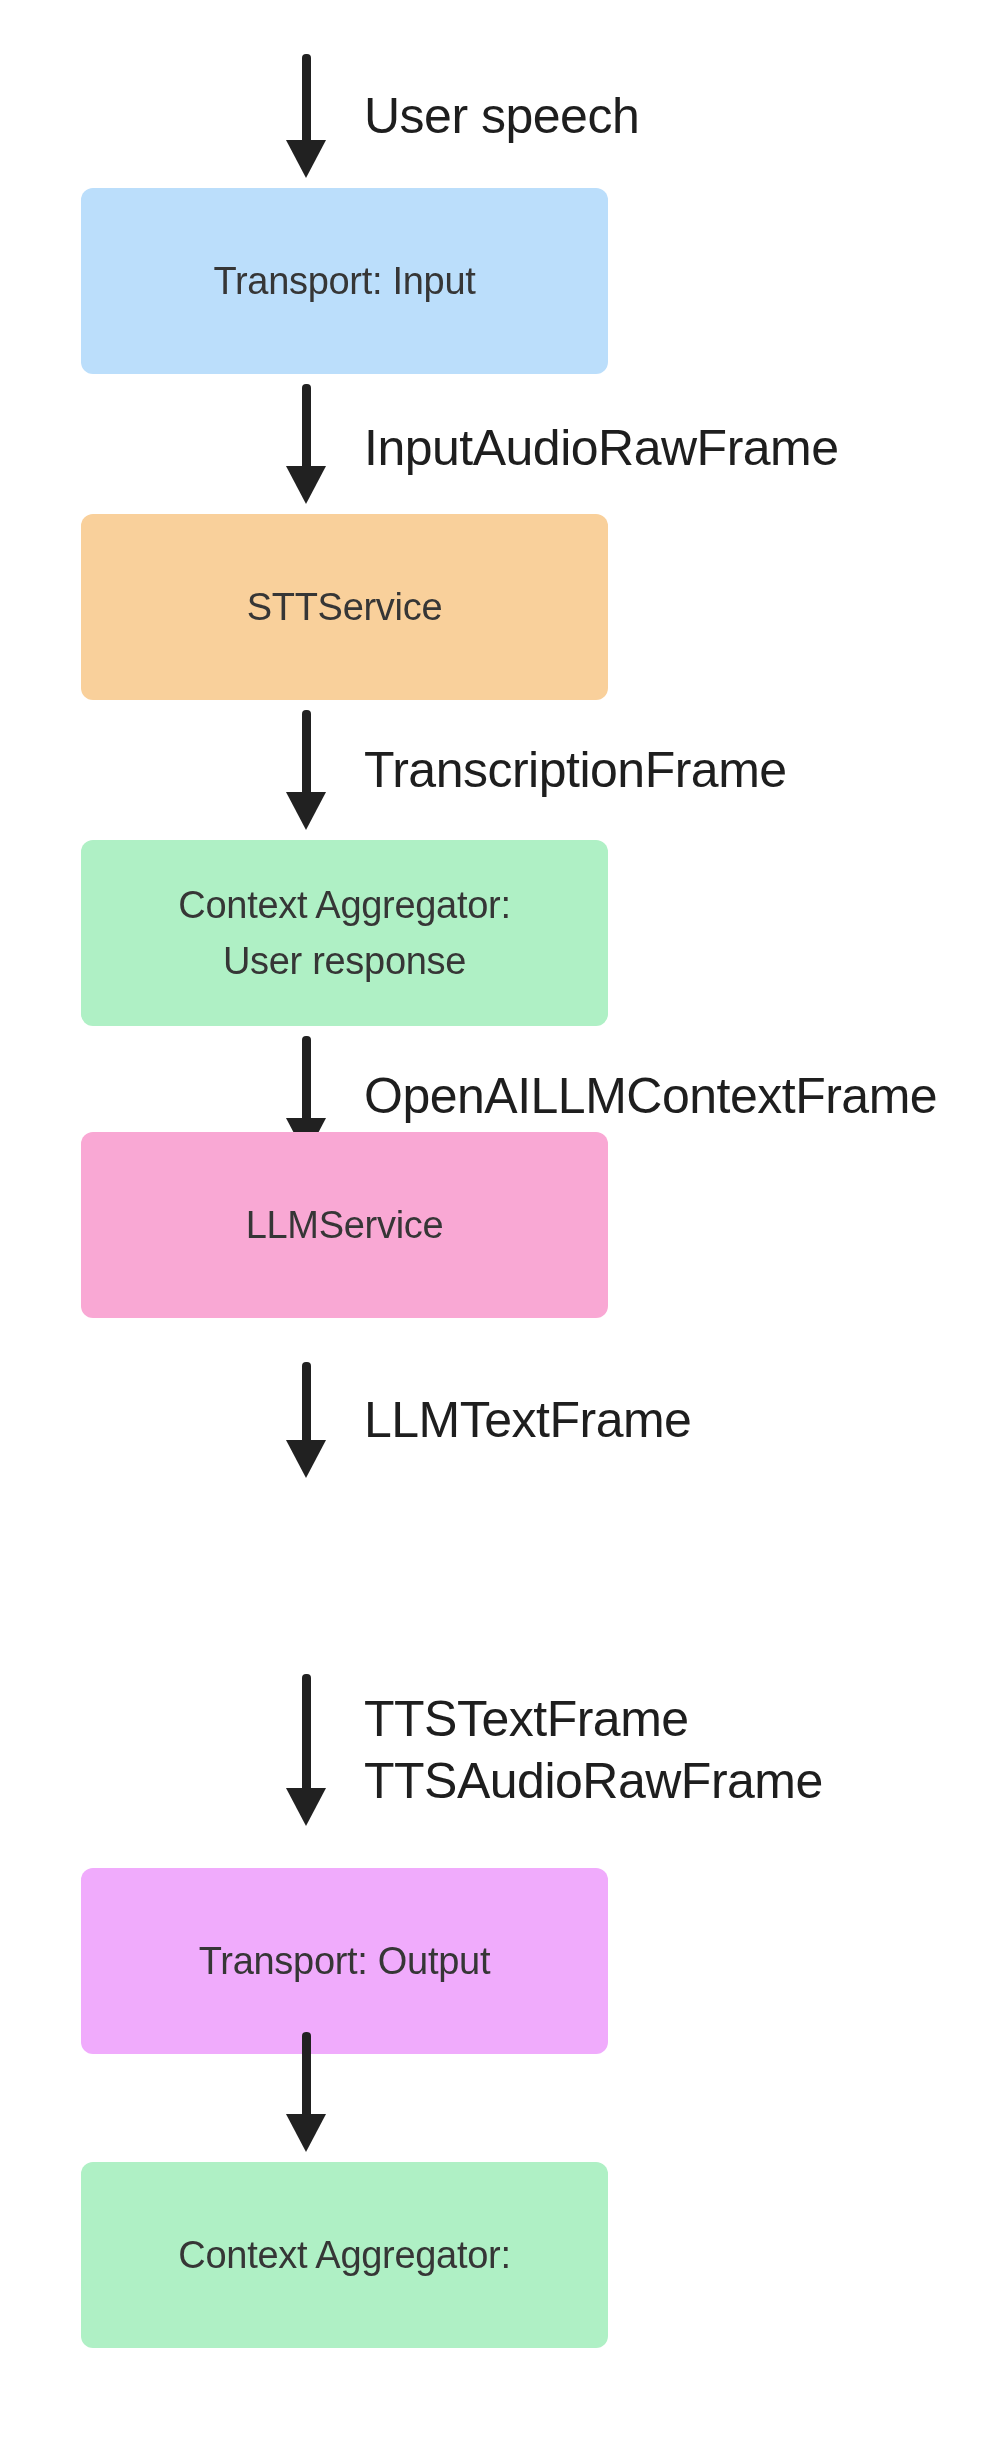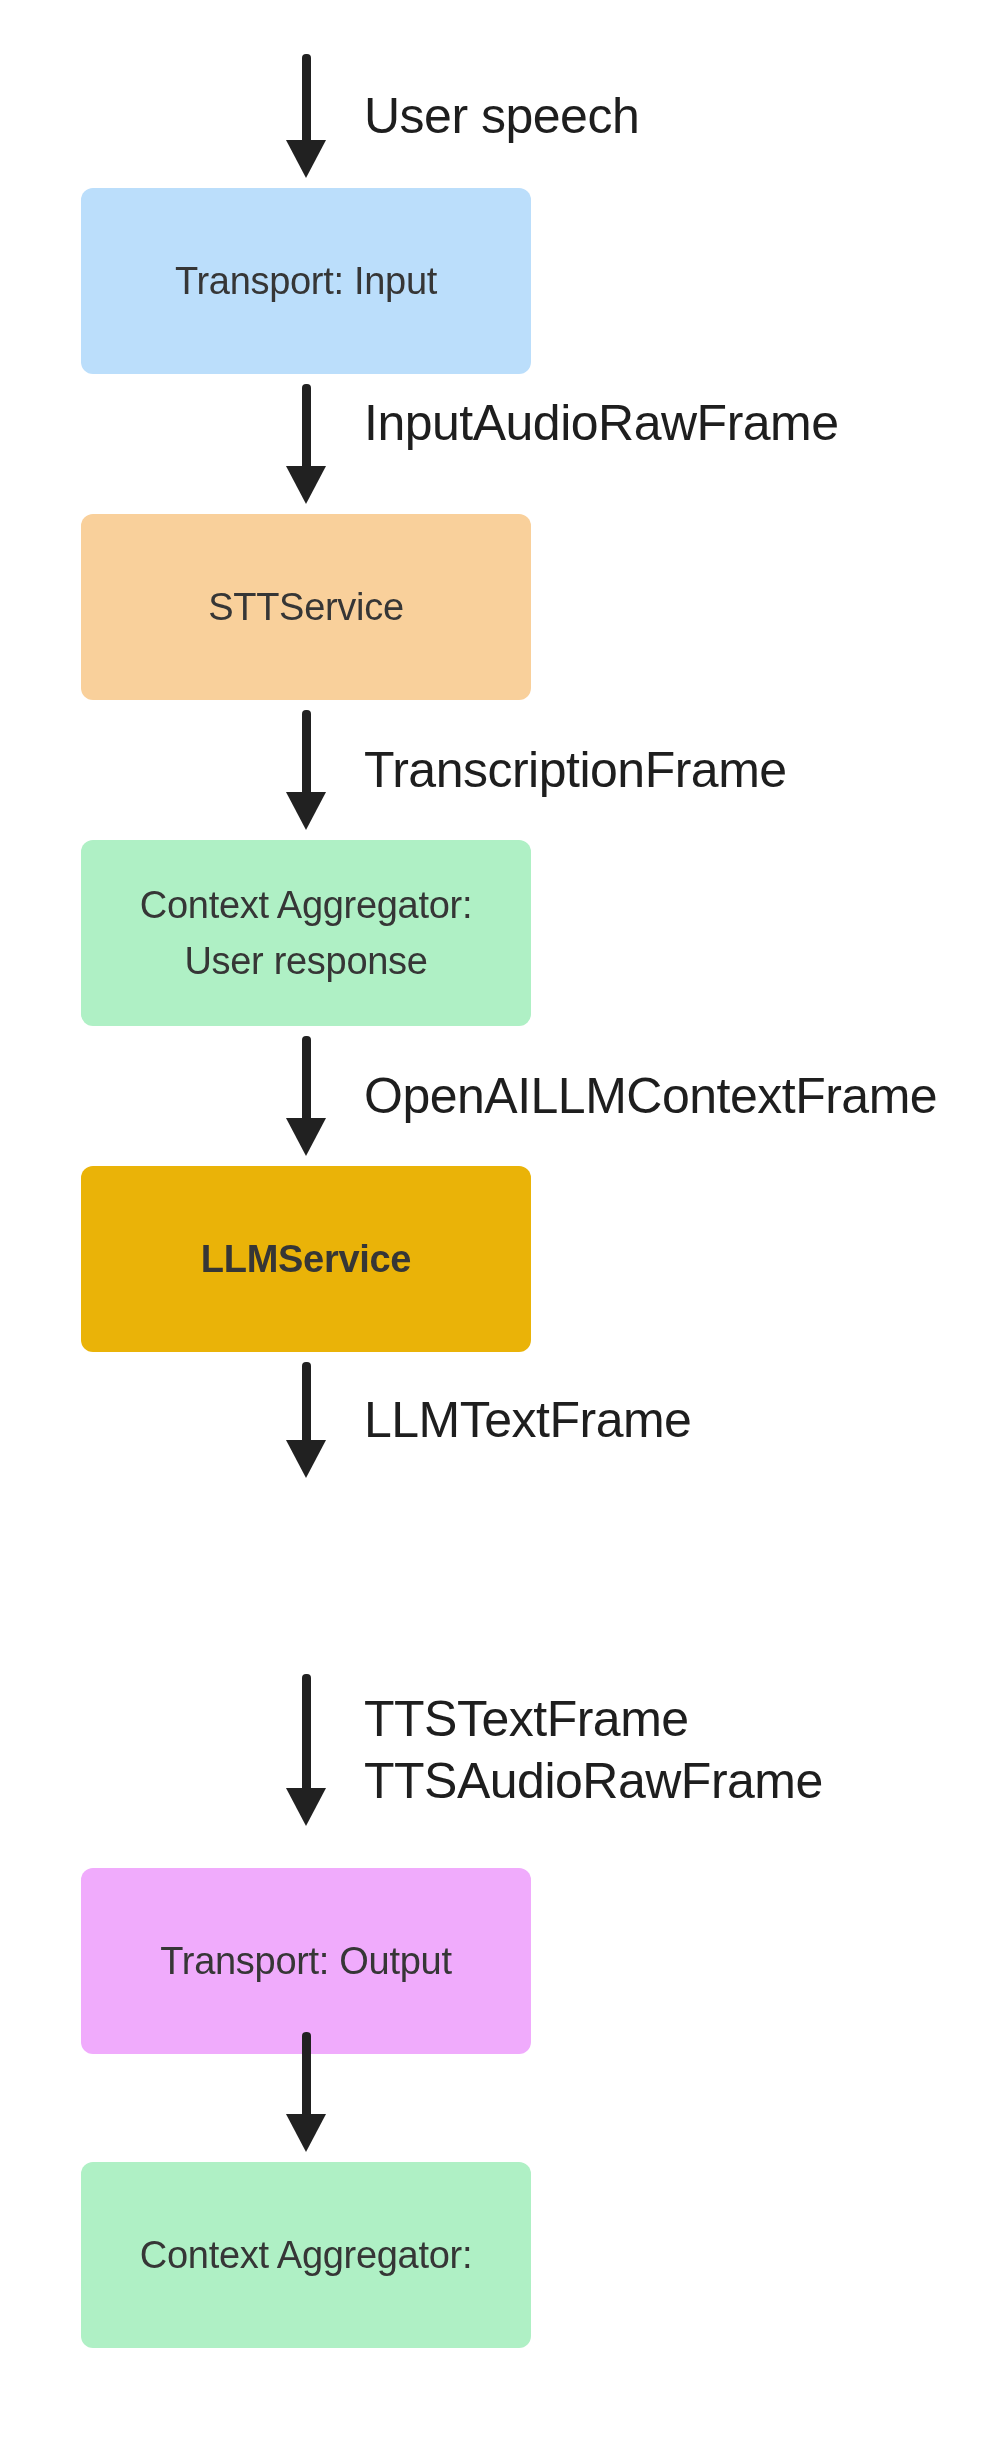--- a/index.html
+++ b/index.html
@@ -41,21 +41,21 @@
     font-size:50px;
     line-height:62px;
     color:var(--label,#1e1e1e);
     letter-spacing:-0.5px;
     white-space:nowrap;
     margin-left:6px;
   }
   .node{
     position:absolute;
     left:81px;
-    width:450px;
+    width:527px;
     height:186px;
     border-radius:12px;
     display:flex;
     flex-direction:column;
     align-items:center;
     justify-content:center;
     text-align:center;
     font-size:38px;
     line-height:56px;
     color:var(--nodetext,#363636);
@@ -76,21 +76,21 @@
   </div>
 
   <div class="node" style="top: 188px; background-color: rgb(187, 222, 251);">
     <span>Transport: Input</span>
   </div>
 
   <div class="arrow" style="top:384px;height:120px">
     <div class="shaft"></div>
     <div class="head"></div>
   </div>
-  <div class="edge-label" style="top:363px;height:120px">
+  <div class="edge-label" style="top:388px;height:120px">
     <span>InputAudioRawFrame</span>
   </div>
 
   <div class="node" style="top: 514px; background-color: rgb(249, 208, 155);">
     <span>STTService</span>
   </div>
 
   <div class="arrow" style="top:710px;height:120px">
     <div class="shaft"></div>
     <div class="head"></div>
@@ -105,21 +105,21 @@
   </div>
 
   <div class="arrow" style="top:1036px;height:120px">
     <div class="shaft"></div>
     <div class="head"></div>
   </div>
   <div class="edge-label" style="top:1036px;height:120px">
     <span>OpenAILLMContextFrame</span>
   </div>
 
-  <div class="node" style="top: 1166px; background-color: #eab308; font-weight: bold;">
+  <div class="node" style="top: 1132px; background-color: #f9a8d4;">
     <span>LLMService</span>
   </div>
 
   <div class="arrow" style="top:1362px;height:116px">
     <div class="shaft"></div>
     <div class="head"></div>
   </div>
   <div class="edge-label" style="top:1362px;height:116px">
     <span>LLMTextFrame</span>
   </div>

